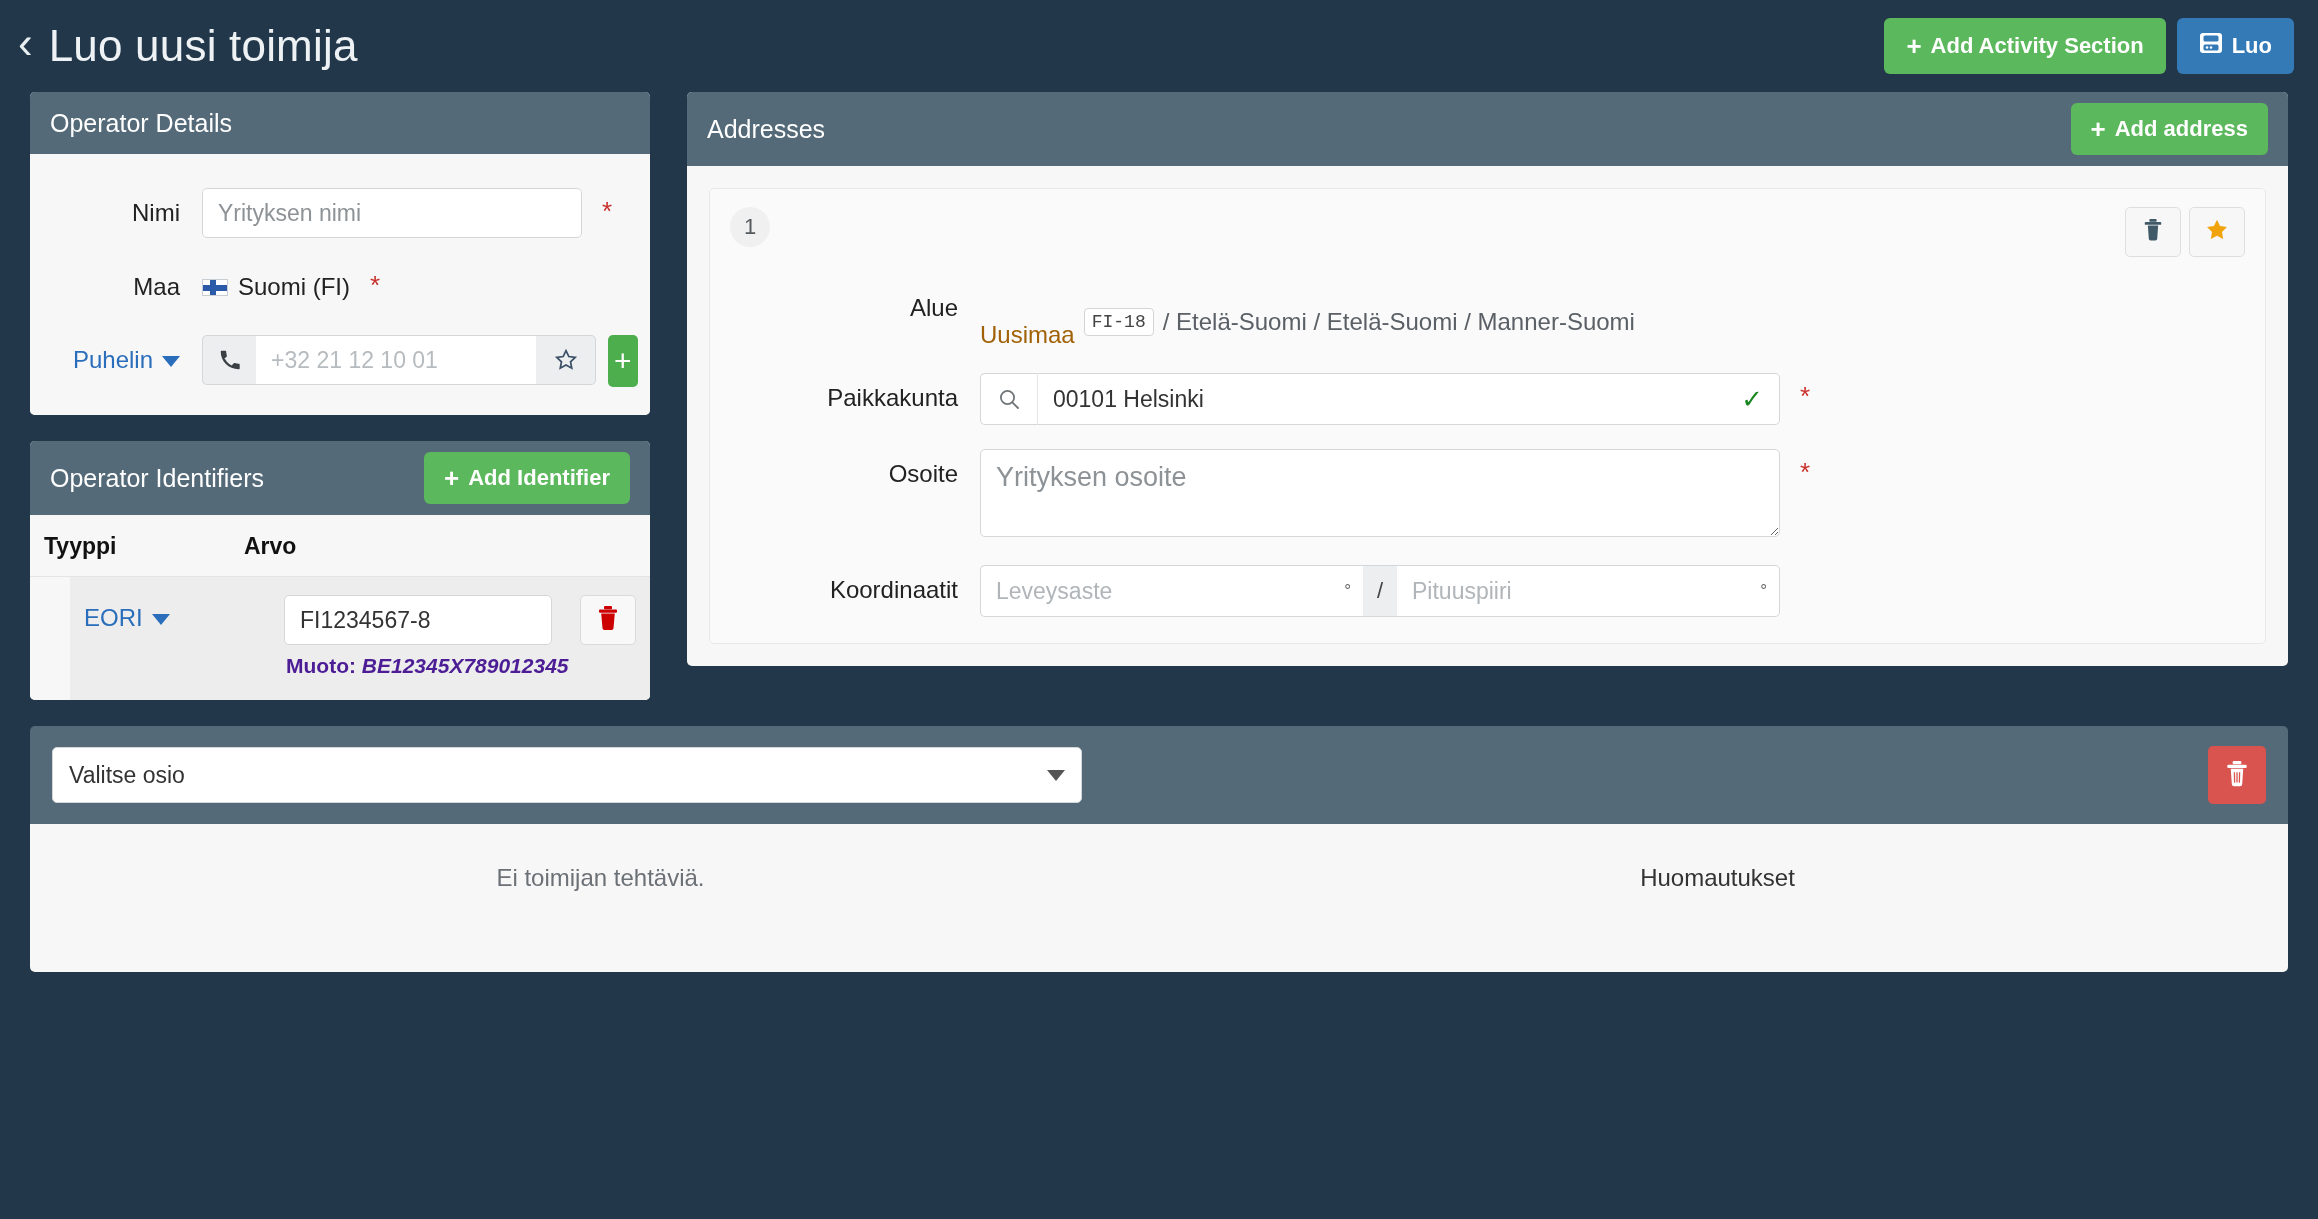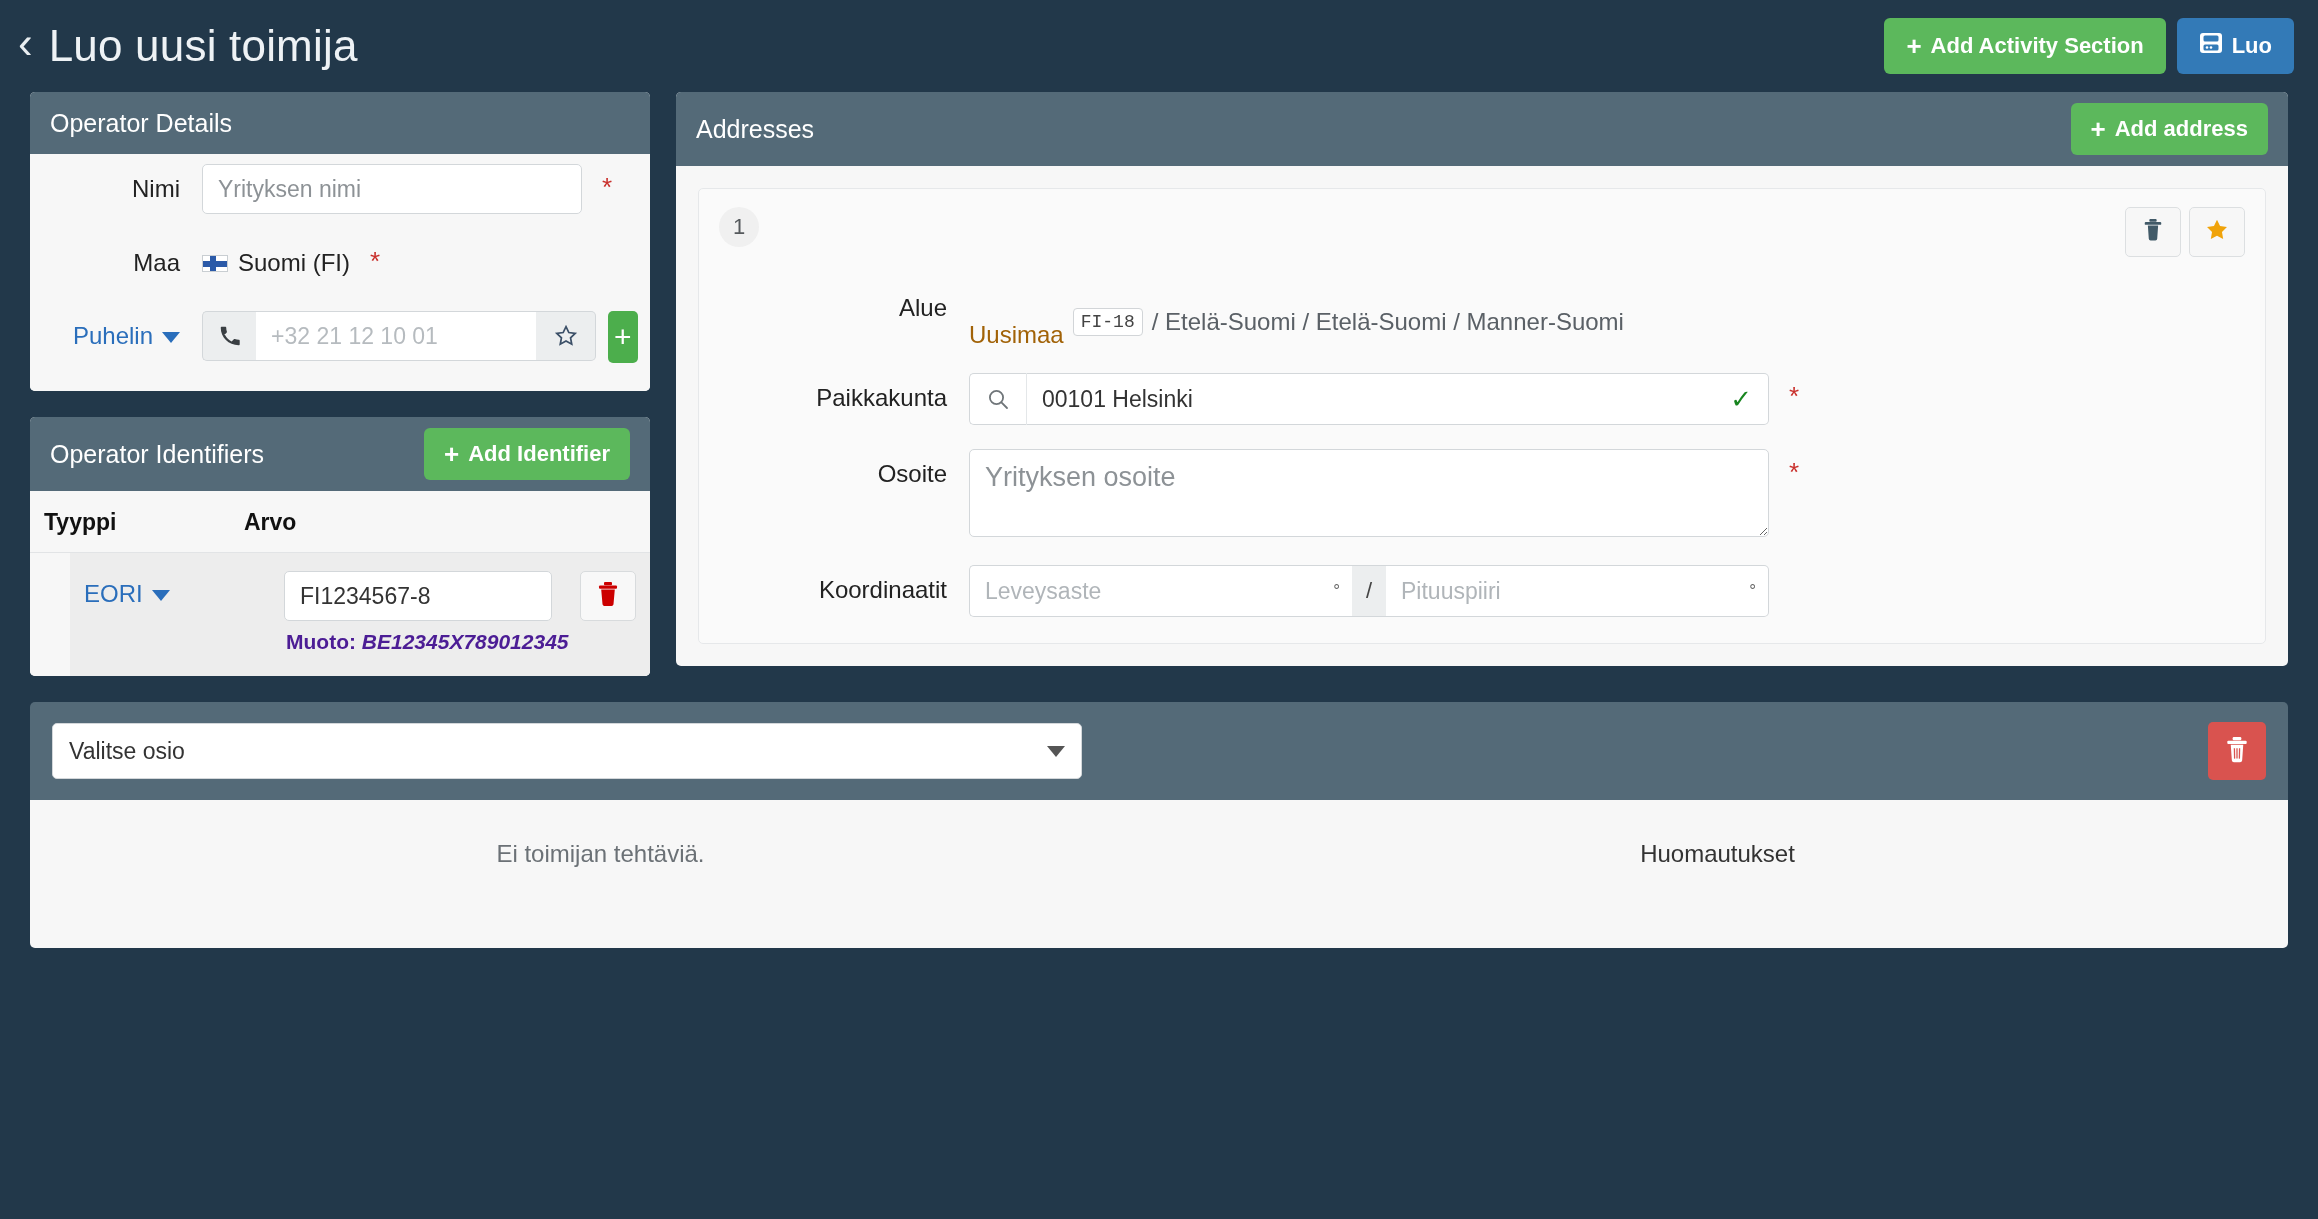--- a/index.html
+++ b/index.html
@@ -56,21 +56,21 @@
   }
   .btn-green { background: #5cb85c; }
   .btn-blue  { background: #337ab7; }
   .btn-lg { height: 56px; padding: 0 22px; }
   .plus-glyph { font-size: 26px; font-weight: bold; line-height: 1; }
 
   
   .content {
     padding: 0 30px;
     display: flex;
-    gap: 26px;
+    gap: 37px;
     align-items: flex-start;
   }
   .col-left { width: 620px; flex: 0 0 620px; }
   .col-right { flex: 1 1 auto; }
 
   
   .panel {
     border-radius: 5px;
     overflow: hidden;
     background: #f7f7f7;
@@ -83,21 +83,21 @@
     align-items: center;
     min-height: 62px;
   }
   .panel-head.tall { min-height: 74px; }
   .panel-title {
     color: #ffffff;
     font-size: 25px;
     font-weight: 400;
   }
   .panel-head-actions { margin-left: auto; display: flex; align-items: center; }
-  .panel-body { background: #f7f7f7; padding: 10px 22px 28px 22px; }
+  .panel-body { background: #f7f7f7; padding: 34px 22px 28px 22px; }
 
   
   .form-row {
     display: flex;
     align-items: flex-start;
     margin-bottom: 24px;
   }
   .form-row:last-child { margin-bottom: 0; }
   .form-label {
     width: 150px;

